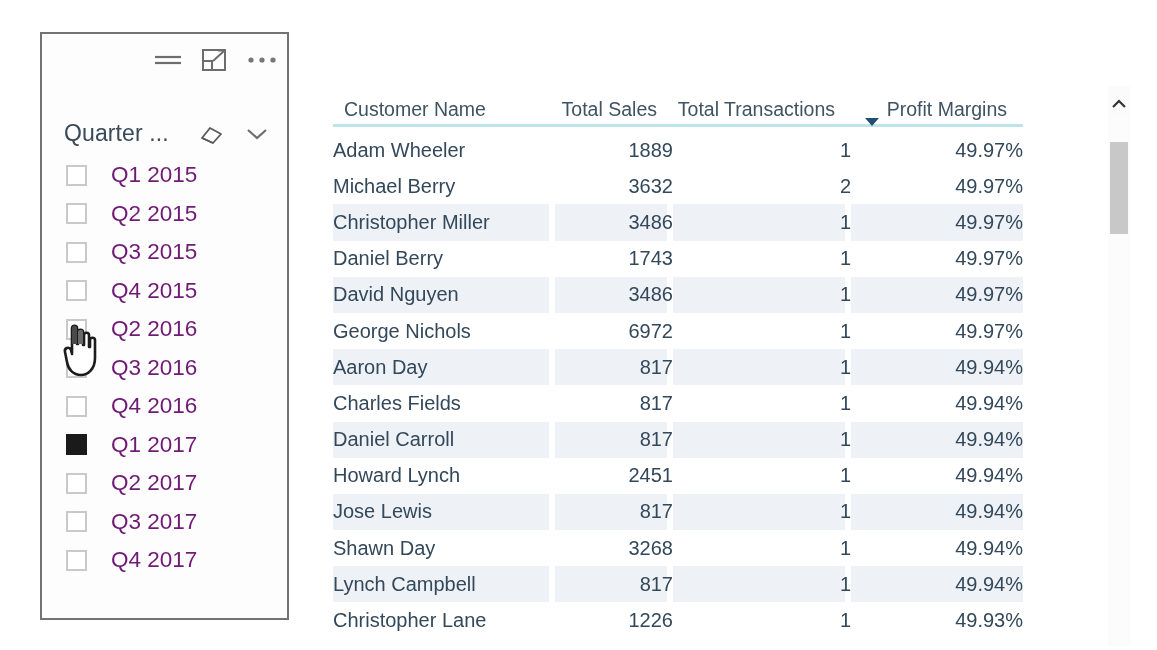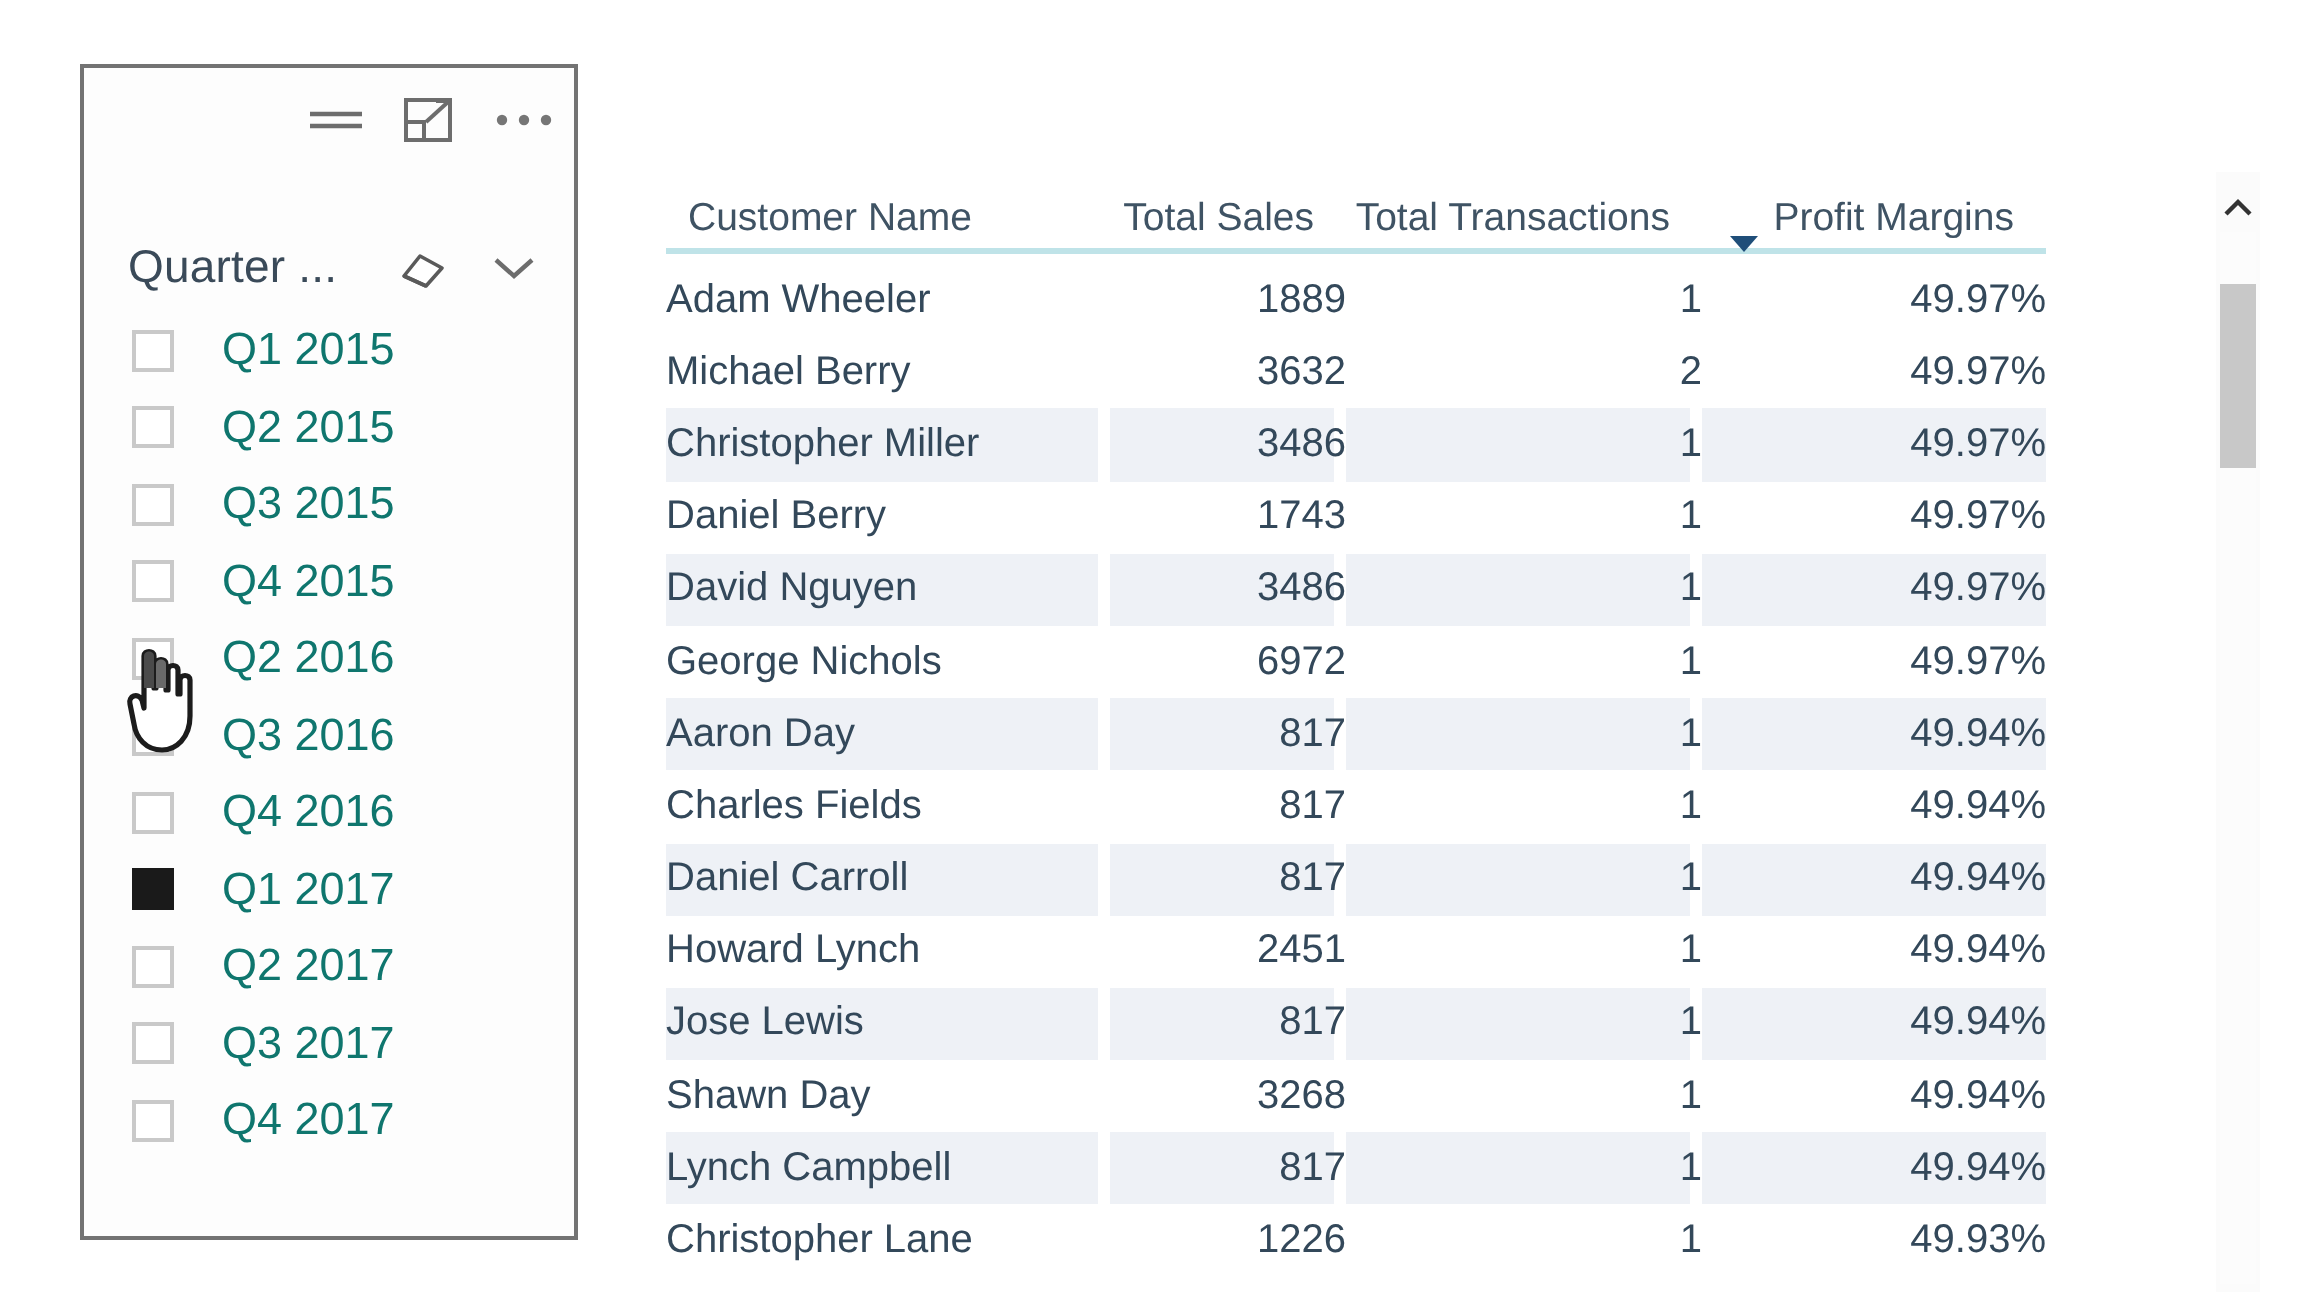--- a/index.html
+++ b/index.html
@@ -91,21 +91,21 @@
     flex: 0 0 auto;
     margin-left: 2px;
   }
   .cbox.checked {
     background: #1a1a1a;
     border-color: #1a1a1a;
   }
   .slicer-label {
     margin-left: 24px;
     font-size: 22.5px;
-    color: #0f766e;
+    color: #701a75;
     white-space: nowrap;
   }
 
   
   .hand-cursor {
     position: absolute;
     left: 58px;
     top: 322px;
     width: 52px;
     height: 58px;

